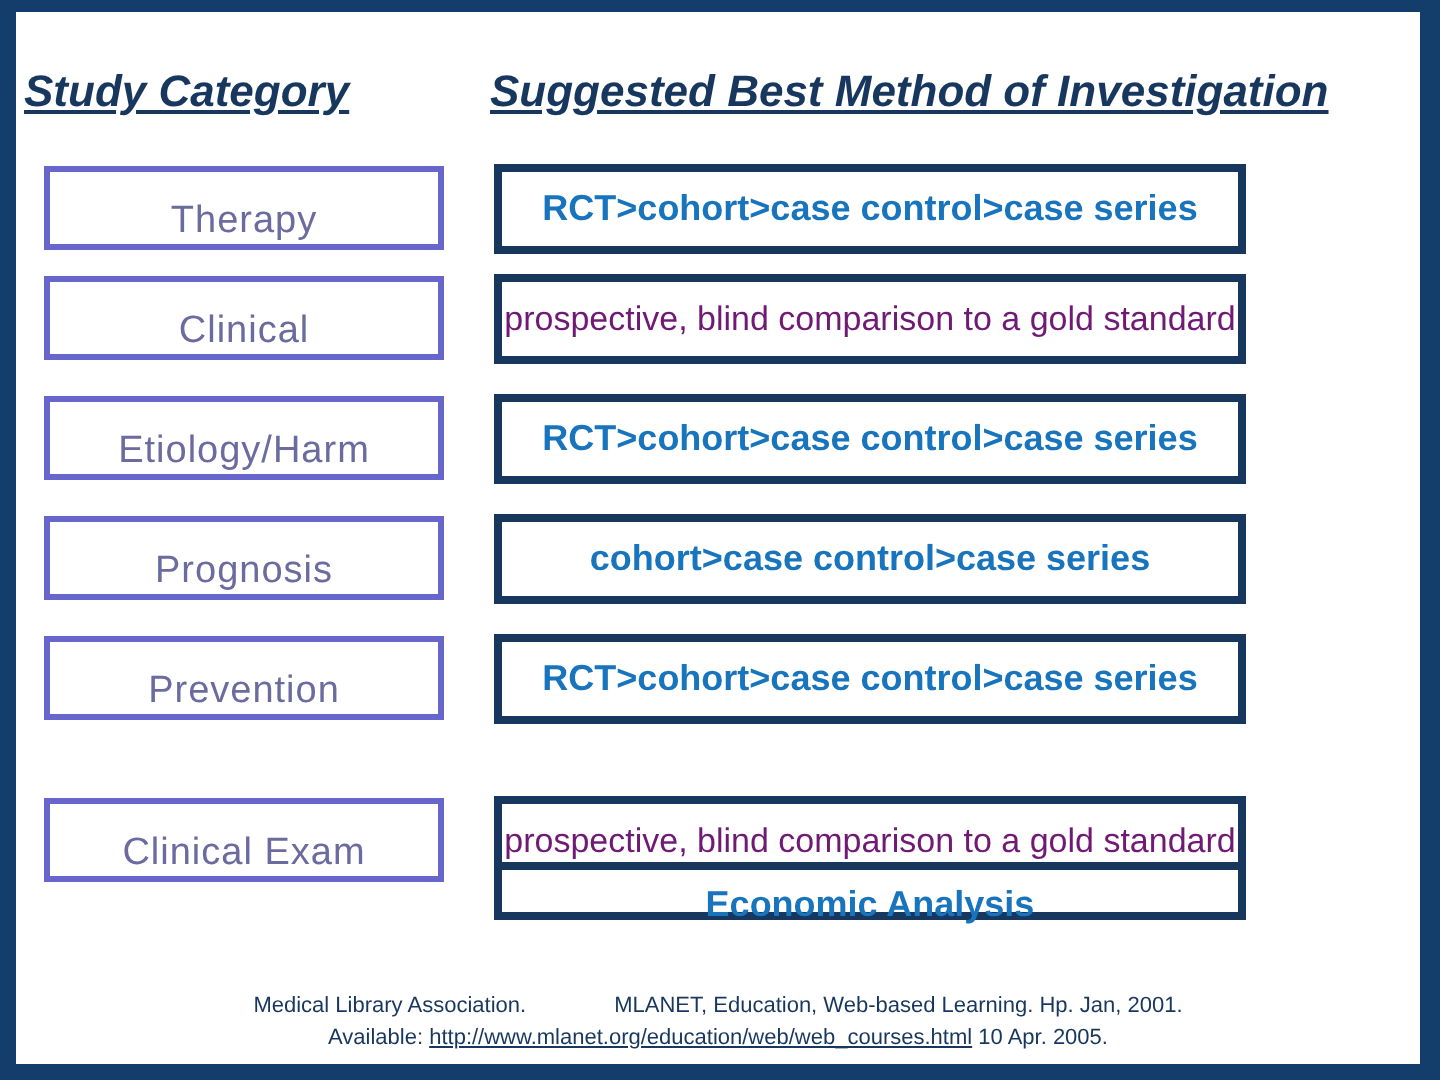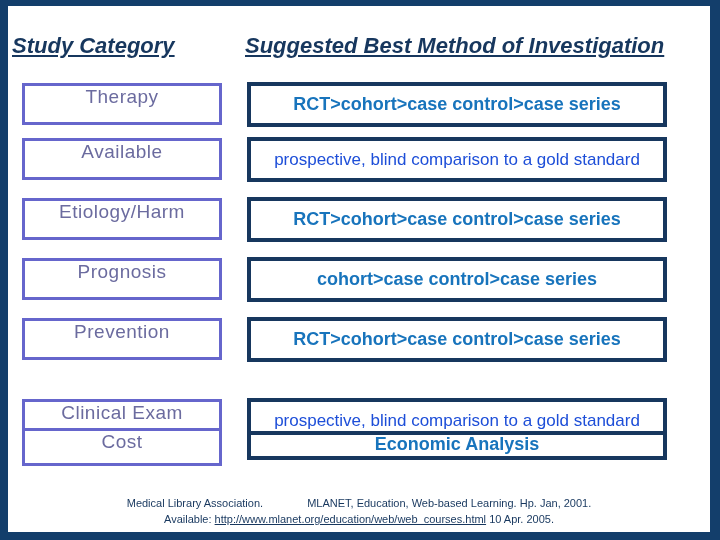--- a/index.html
+++ b/index.html
@@ -13,33 +13,33 @@
     position:absolute;top:27px;font-style:italic;font-weight:bold;
     font-size:22px;color:#17375e;text-decoration:underline;
     white-space:nowrap;
   }
   .col-header.left{left:4px;width:218px;}
   .col-header.right{left:237px;width:456px;}
   .row{position:absolute;left:0;width:100%;height:46px;}
   .cat-box{
     position:absolute;left:14px;top:1px;width:200px;height:42px;
     border:3px solid #6666cc;box-sizing:border-box;background:#fff;
-    display:flex;align-items:flex-start;justify-content:center;
+    display:flex;align-items:flex-end;justify-content:center;
   }
   .cat-label{font-size:19px;color:#6b6b9f;letter-spacing:0.5px;}
   .method-box{
-    position:absolute;left:239px;top:0;width:420px;height:45px;
+    position:absolute;left:239px;top:0;width:376px;height:45px;
     border:4px solid #17375e;box-sizing:border-box;background:#fff;
     display:flex;align-items:center;justify-content:center;
   }
   .method-text{font-size:18px;white-space:nowrap;}
   .bold .method-text{font-weight:bold;color:#1874bc;}
-  .regular .method-text{font-weight:normal;color:#1d4ed8;font-size:17px;}
+  .regular .method-text{font-weight:normal;color:#701a75;font-size:17px;}
   .row-cost .cat-box{height:38px;}
-  .row-cost .method-box{top:4px;height:29px;align-items:flex-start;}
+  .row-cost .method-box{top:4px;height:29px;align-items:flex-end;}
   .row-cost .method-text{margin-bottom:-5px;line-height:1;}
   .footer{
     position:absolute;left:0;bottom:6px;width:100%;text-align:center;
     color:#17375e;font-size:11px;line-height:14px;
   }
   .footer .italic{margin-left:41px;}
   .footer .line3{margin-top:2px;}
   .footer a{color:#17375e;}
 </style>
 </head>
@@ -54,21 +54,21 @@
     <div class="cat-box">
       <span class="cat-label">Therapy</span>
     </div>
     <div class="method-box bold">
       <span class="method-text">RCT&gt;cohort&gt;case control&gt;case series</span>
     </div>
   </div>
 
   <div class="row" style="top:131px">
     <div class="cat-box">
-      <span class="cat-label">Available</span>
+      <span class="cat-label">Clinical</span>
     </div>
     <div class="method-box regular">
       <span class="method-text">prospective, blind comparison to a gold standard</span>
     </div>
   </div>
 
   <div class="row" style="top:191px">
     <div class="cat-box">
       <span class="cat-label">Etiology/Harm</span>
     </div>
@@ -98,23 +98,20 @@
   <div class="row" style="top:392px">
     <div class="cat-box">
       <span class="cat-label">Clinical Exam</span>
     </div>
     <div class="method-box regular">
       <span class="method-text">prospective, blind comparison to a gold standard</span>
     </div>
   </div>
 
   <div class="row row-cost" style="top:421px">
-    <div class="cat-box">
-      <span class="cat-label">Cost</span>
-    </div>
     <div class="method-box bold">
       <span class="method-text">Economic Analysis</span>
     </div>
   </div>
 
   <div class="footer">
     <div class="line1"><span>Medical Library Association.  </span><span class="italic">MLANET, Education, Web-based Learning</span><span>. Hp. Jan, 2001.</span></div>
     <div class="line3"><span>Available: </span><a href="#">http://www.mlanet.org/education/web/web_courses.html</a><span>  10 Apr.  2005.</span></div>
   </div>
 

